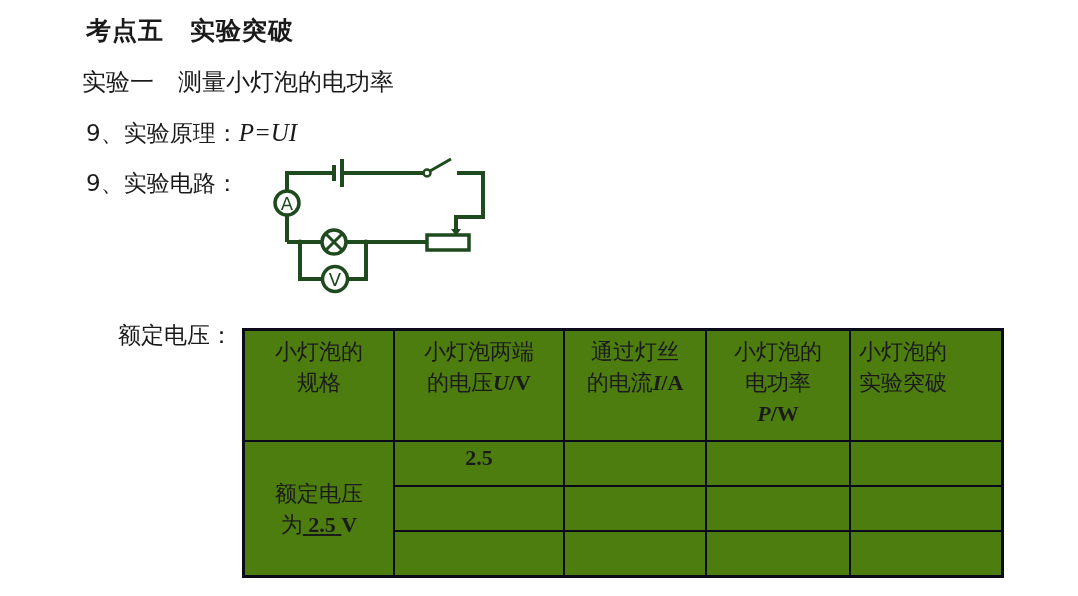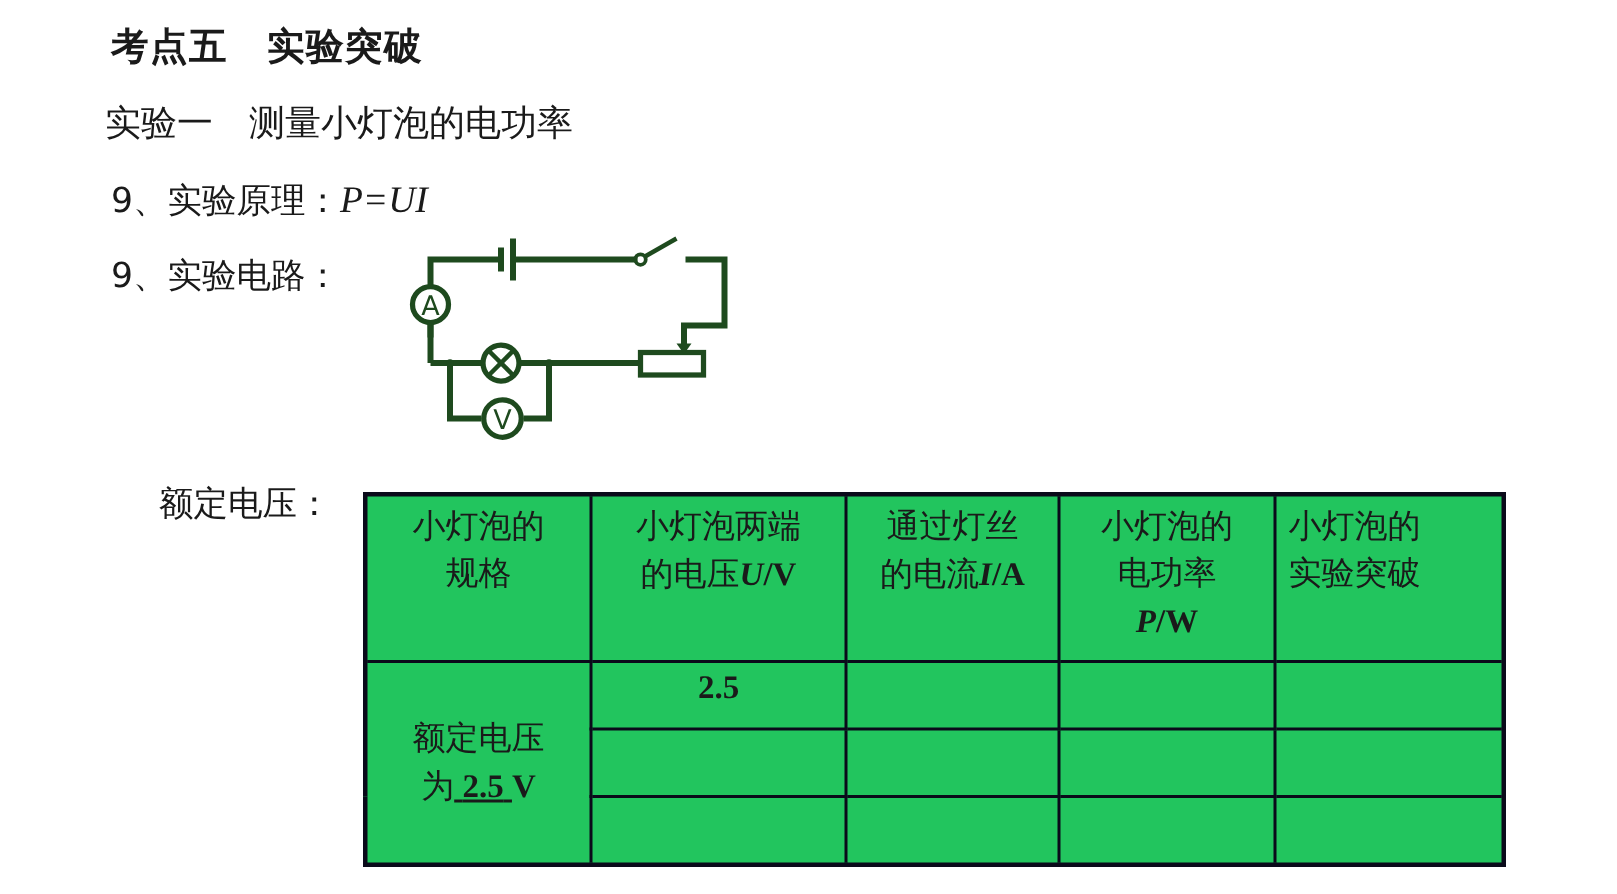--- a/index.html
+++ b/index.html
@@ -1,25 +1,25 @@
 <!DOCTYPE html>
 <html><head>
 <meta charset="utf-8">
 <style>
   html, body { margin:0; padding:0; background:#ffffff; }
   body { width:1078px; height:596px; position:relative; overflow:hidden; font-family:"DejaVu Sans", sans-serif; color:#1a1a1a; }
-  .abs { position:absolute; }
+  .abs { position:absolute;margin-left:12px; }
   .section-title { left:74px; top:14px; font-size:25px; font-weight:bold; letter-spacing:1px; white-space:pre; }
   .exp-title { left:70px; top:66px; font-size:24px; white-space:pre; }
   .line1 { left:74px; top:118px; font-size:23px; white-space:pre; }
   .line2 { left:74px; top:168px; font-size:23px; white-space:pre; }
   .formula { font-family:"Liberation Serif", serif; font-style:italic; font-size:25px; }
   .data-label { left:106px; top:320px; font-size:23px; }
   svg.circuit { position:absolute; left:270px; top:155px; }
-  table.data { position:absolute; left:242px; top:328px; border-collapse:collapse; background:#22c55e; border:3px solid #0a0a1a; }
+  table.data { position:absolute; left:242px; top:328px; border-collapse:collapse; background:#4d7c0f; border:3px solid #0a0a1a; }
   table.data td { border:2.5px solid #0a0a1a; vertical-align:top; text-align:center; font-size:22px; line-height:31px; padding:0; }
   .hdr td { height:104px; padding-top:5px !important; }
   .en { font-family:"Liberation Serif", serif; font-weight:bold; }
   .en i { font-style:italic; }
   .row td { height:43px; }
   .val { font-family:"Liberation Serif", serif; font-weight:bold; font-size:23px; line-height:40px; }
   .spec { vertical-align:middle !important; }
   .ul { text-decoration:underline; }
   .leftalign { text-align:left !important; padding-left:8px !important; }
 </style>

